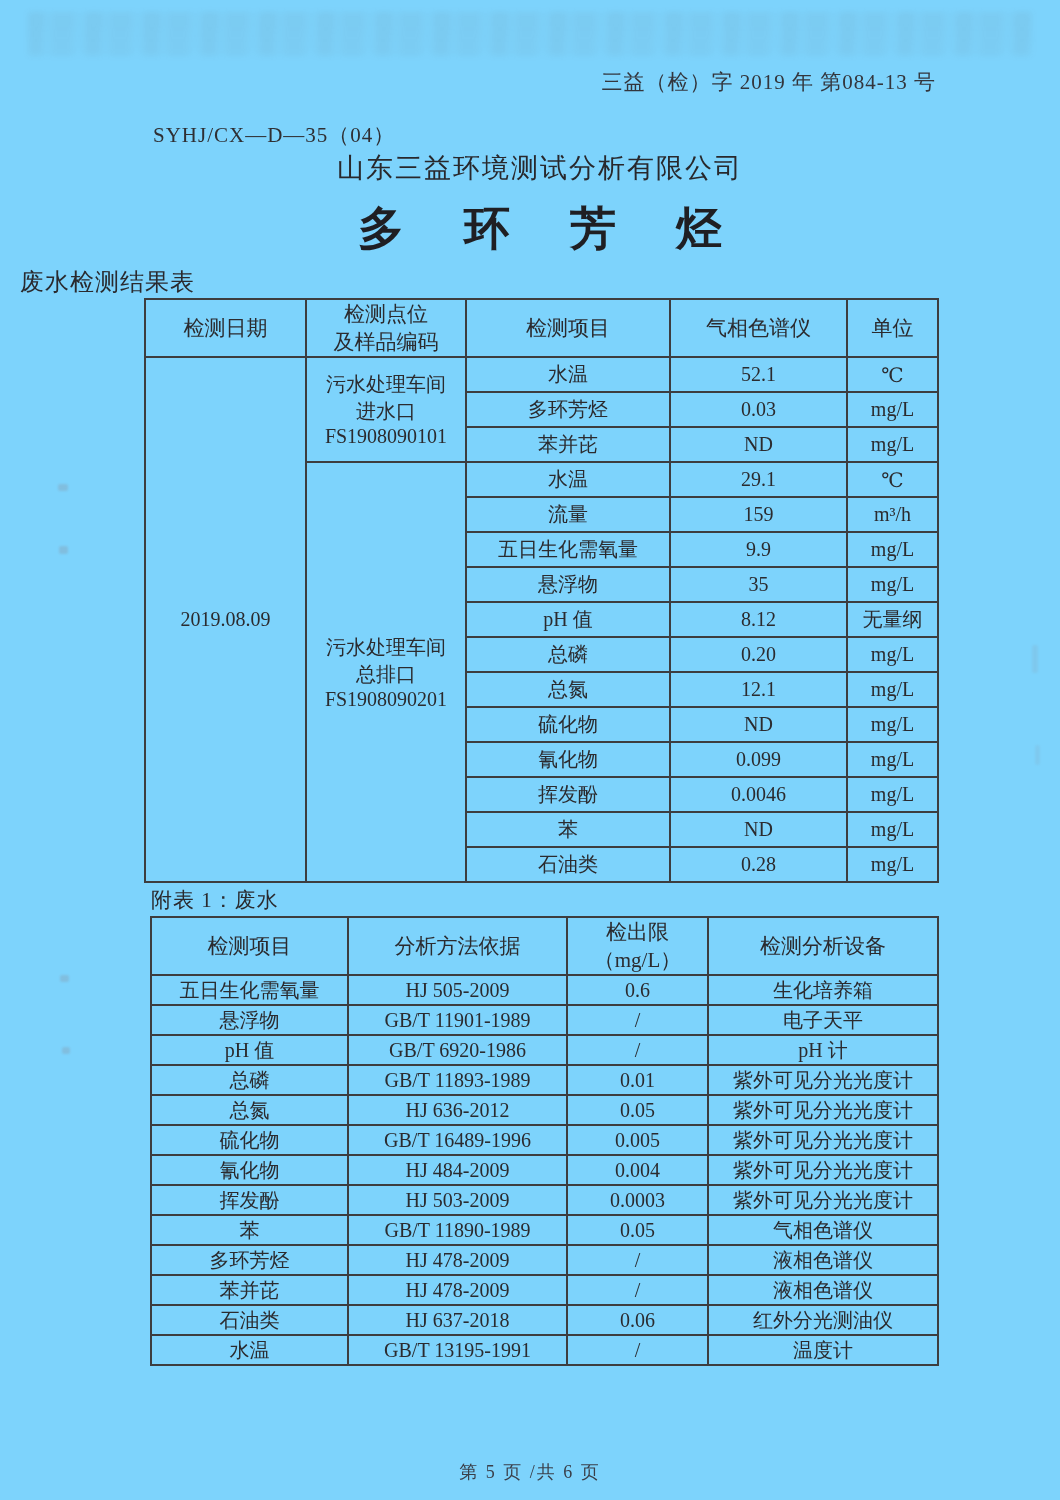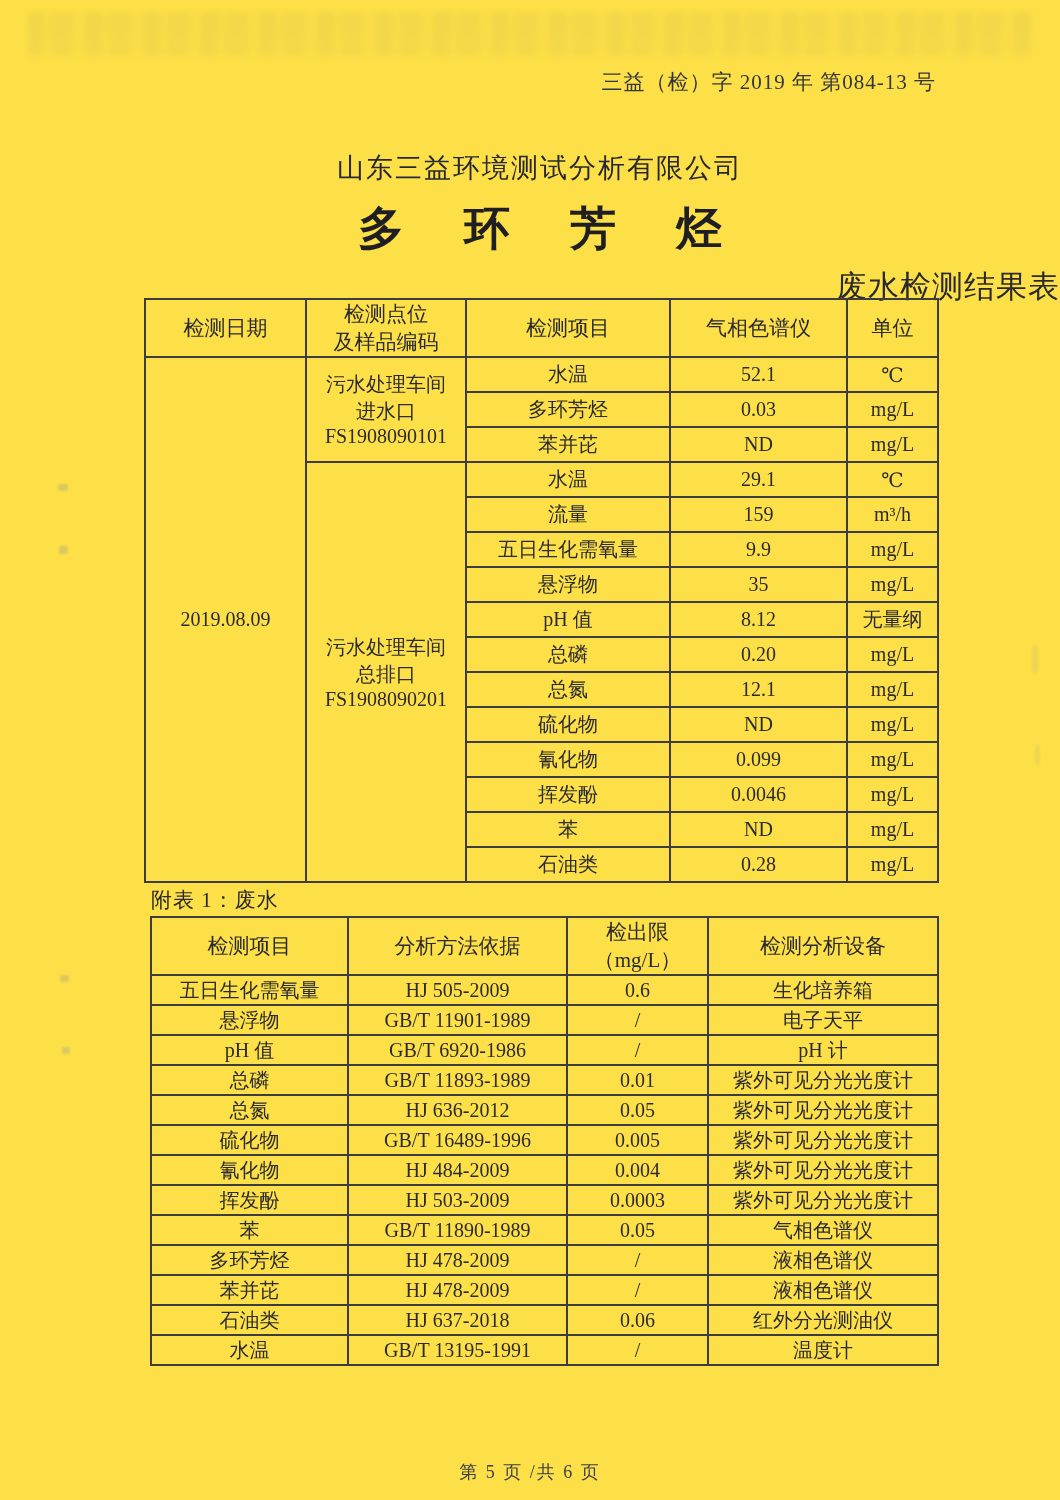--- a/index.html
+++ b/index.html
@@ -5,21 +5,21 @@
   html,body{margin:0;padding:0;}
   body{
     background:#e8e8e6;
     font-family:"Liberation Serif","DejaVu Serif",serif;
     color:#2e2e2e;
   }
   #page{
     position:relative;
     width:1060px;height:1500px;
     margin:0 auto;
-    background:#fde047;
+    background:#7dd3fc;
     overflow:hidden;
   }
   
   .scan-band{
     position:absolute;left:28px;top:12px;width:1005px;height:44px;
     background:
       repeating-linear-gradient(92deg,
         rgba(90,90,90,.10) 0 16px, rgba(90,90,90,.02) 16px 24px,
         rgba(90,90,90,.08) 24px 46px, rgba(90,90,90,.01) 46px 58px),
       linear-gradient(180deg, rgba(120,120,120,.05), rgba(120,120,120,.02));
@@ -41,21 +41,21 @@
     text-align:center;font-size:27px;letter-spacing:2px;color:#28282c;
   }
   .report-title{
     position:absolute;top:198px;left:20px;width:1040px;
     text-align:center;font-size:46px;font-weight:bold;
     letter-spacing:60px;padding-left:60px;box-sizing:border-box;
     text-indent:0;color:#1f1f23;
   }
   .table-title{
     position:absolute;top:266px;left:20px;width:1040px;
-    text-align:right;font-size:31px;letter-spacing:1px;color:#2a2a2e;
+    text-align:left;font-size:24px;letter-spacing:1px;color:#2a2a2e;
   }
   .appendix-caption{
     position:absolute;top:886px;left:151px;
     font-size:21px;letter-spacing:1px;color:#2a2a2e;
   }
   .page-footer{
     position:absolute;top:1412px;left:10px;width:1040px;
     text-align:center;font-size:18px;letter-spacing:2px;color:#3a3f49;margin-top:48px;
   }
 
@@ -87,20 +87,21 @@
   <div class="scan-band"></div>
 
   <div class="speck" style="left:58px;top:484px;width:10px;height:7px;"></div>
   <div class="speck" style="left:59px;top:546px;width:9px;height:8px;"></div>
   <div class="speck" style="left:60px;top:975px;width:9px;height:7px;"></div>
   <div class="speck" style="left:62px;top:1047px;width:8px;height:7px;"></div>
   <div class="speck" style="left:1032px;top:645px;width:6px;height:28px;opacity:.14;"></div>
   <div class="speck" style="left:1035px;top:745px;width:5px;height:20px;opacity:.12;"></div>
 
   <div class="doc-number">三益（检）字 2019 年 第084-13 号</div>
+  <div class="form-code">SYHJ/CX—D—35（04）</div>
   <div class="company">山东三益环境测试分析有限公司</div>
   <div class="report-title">多环芳烃</div>
   <div class="table-title">废水检测结果表</div>
 
   <table id="results-table">
     <colgroup>
       <col style="width:161px">
         <col style="width:160px">
         <col style="width:204px">
         <col style="width:177px">

